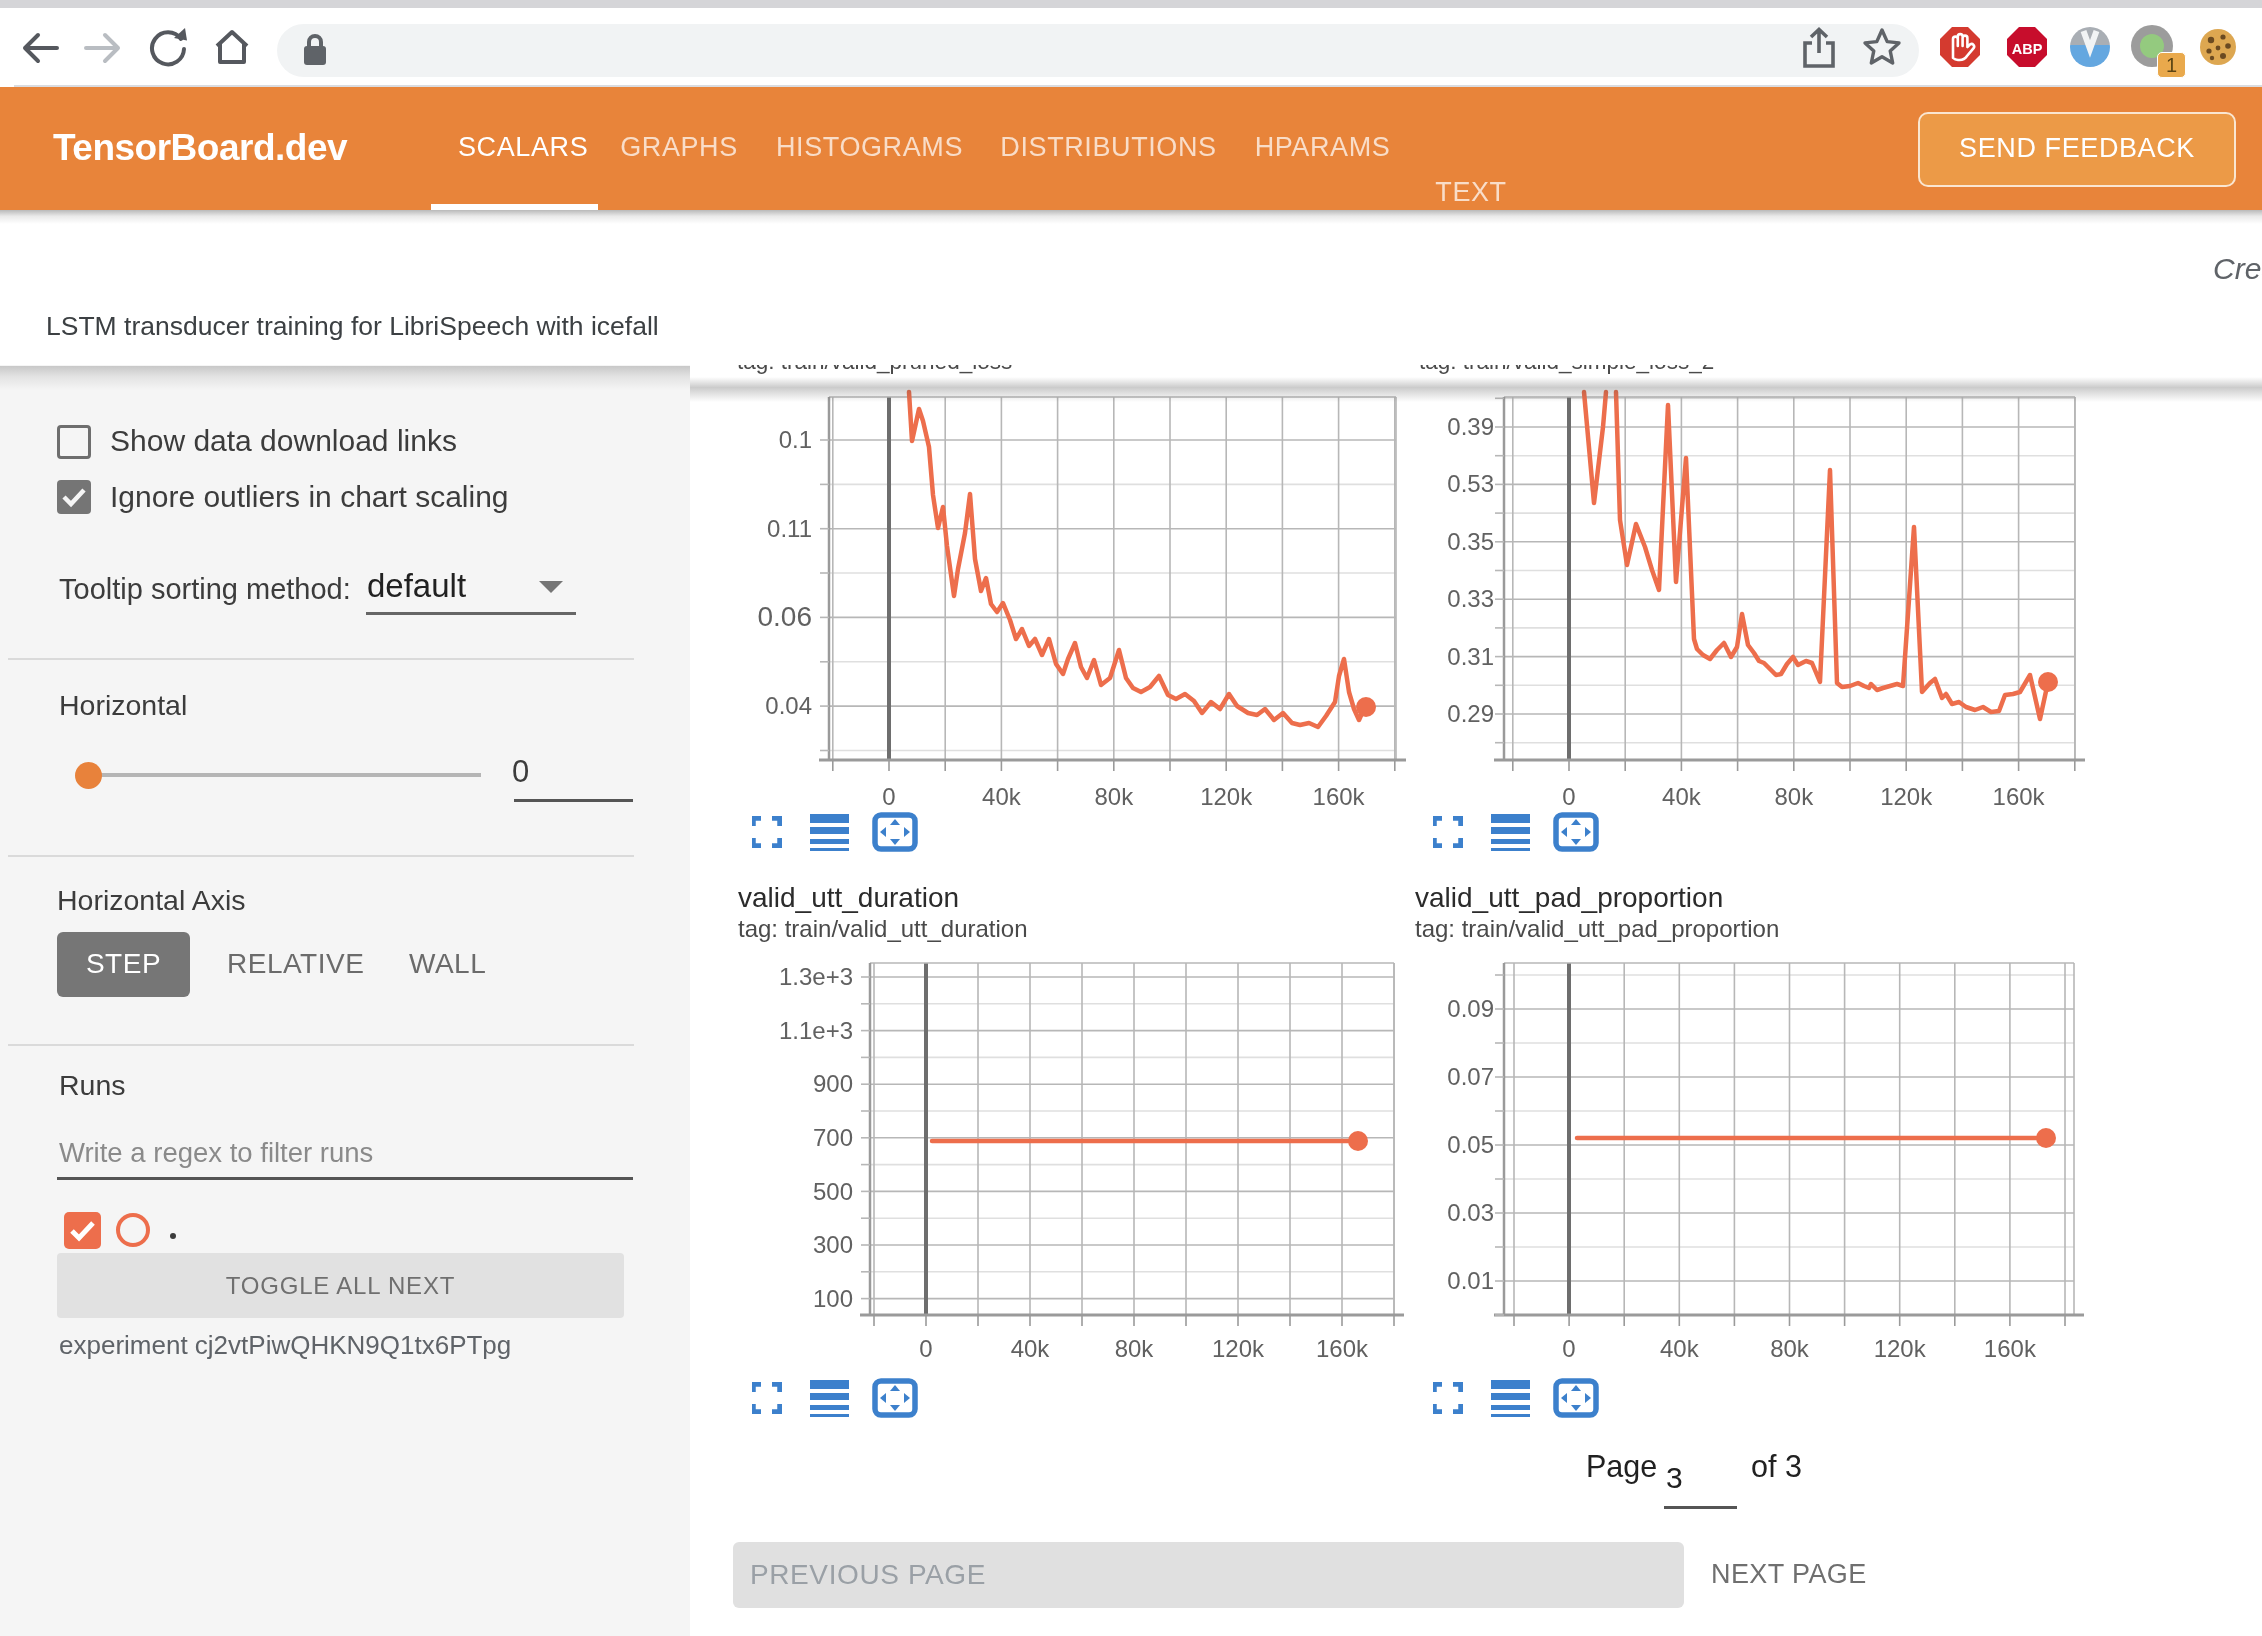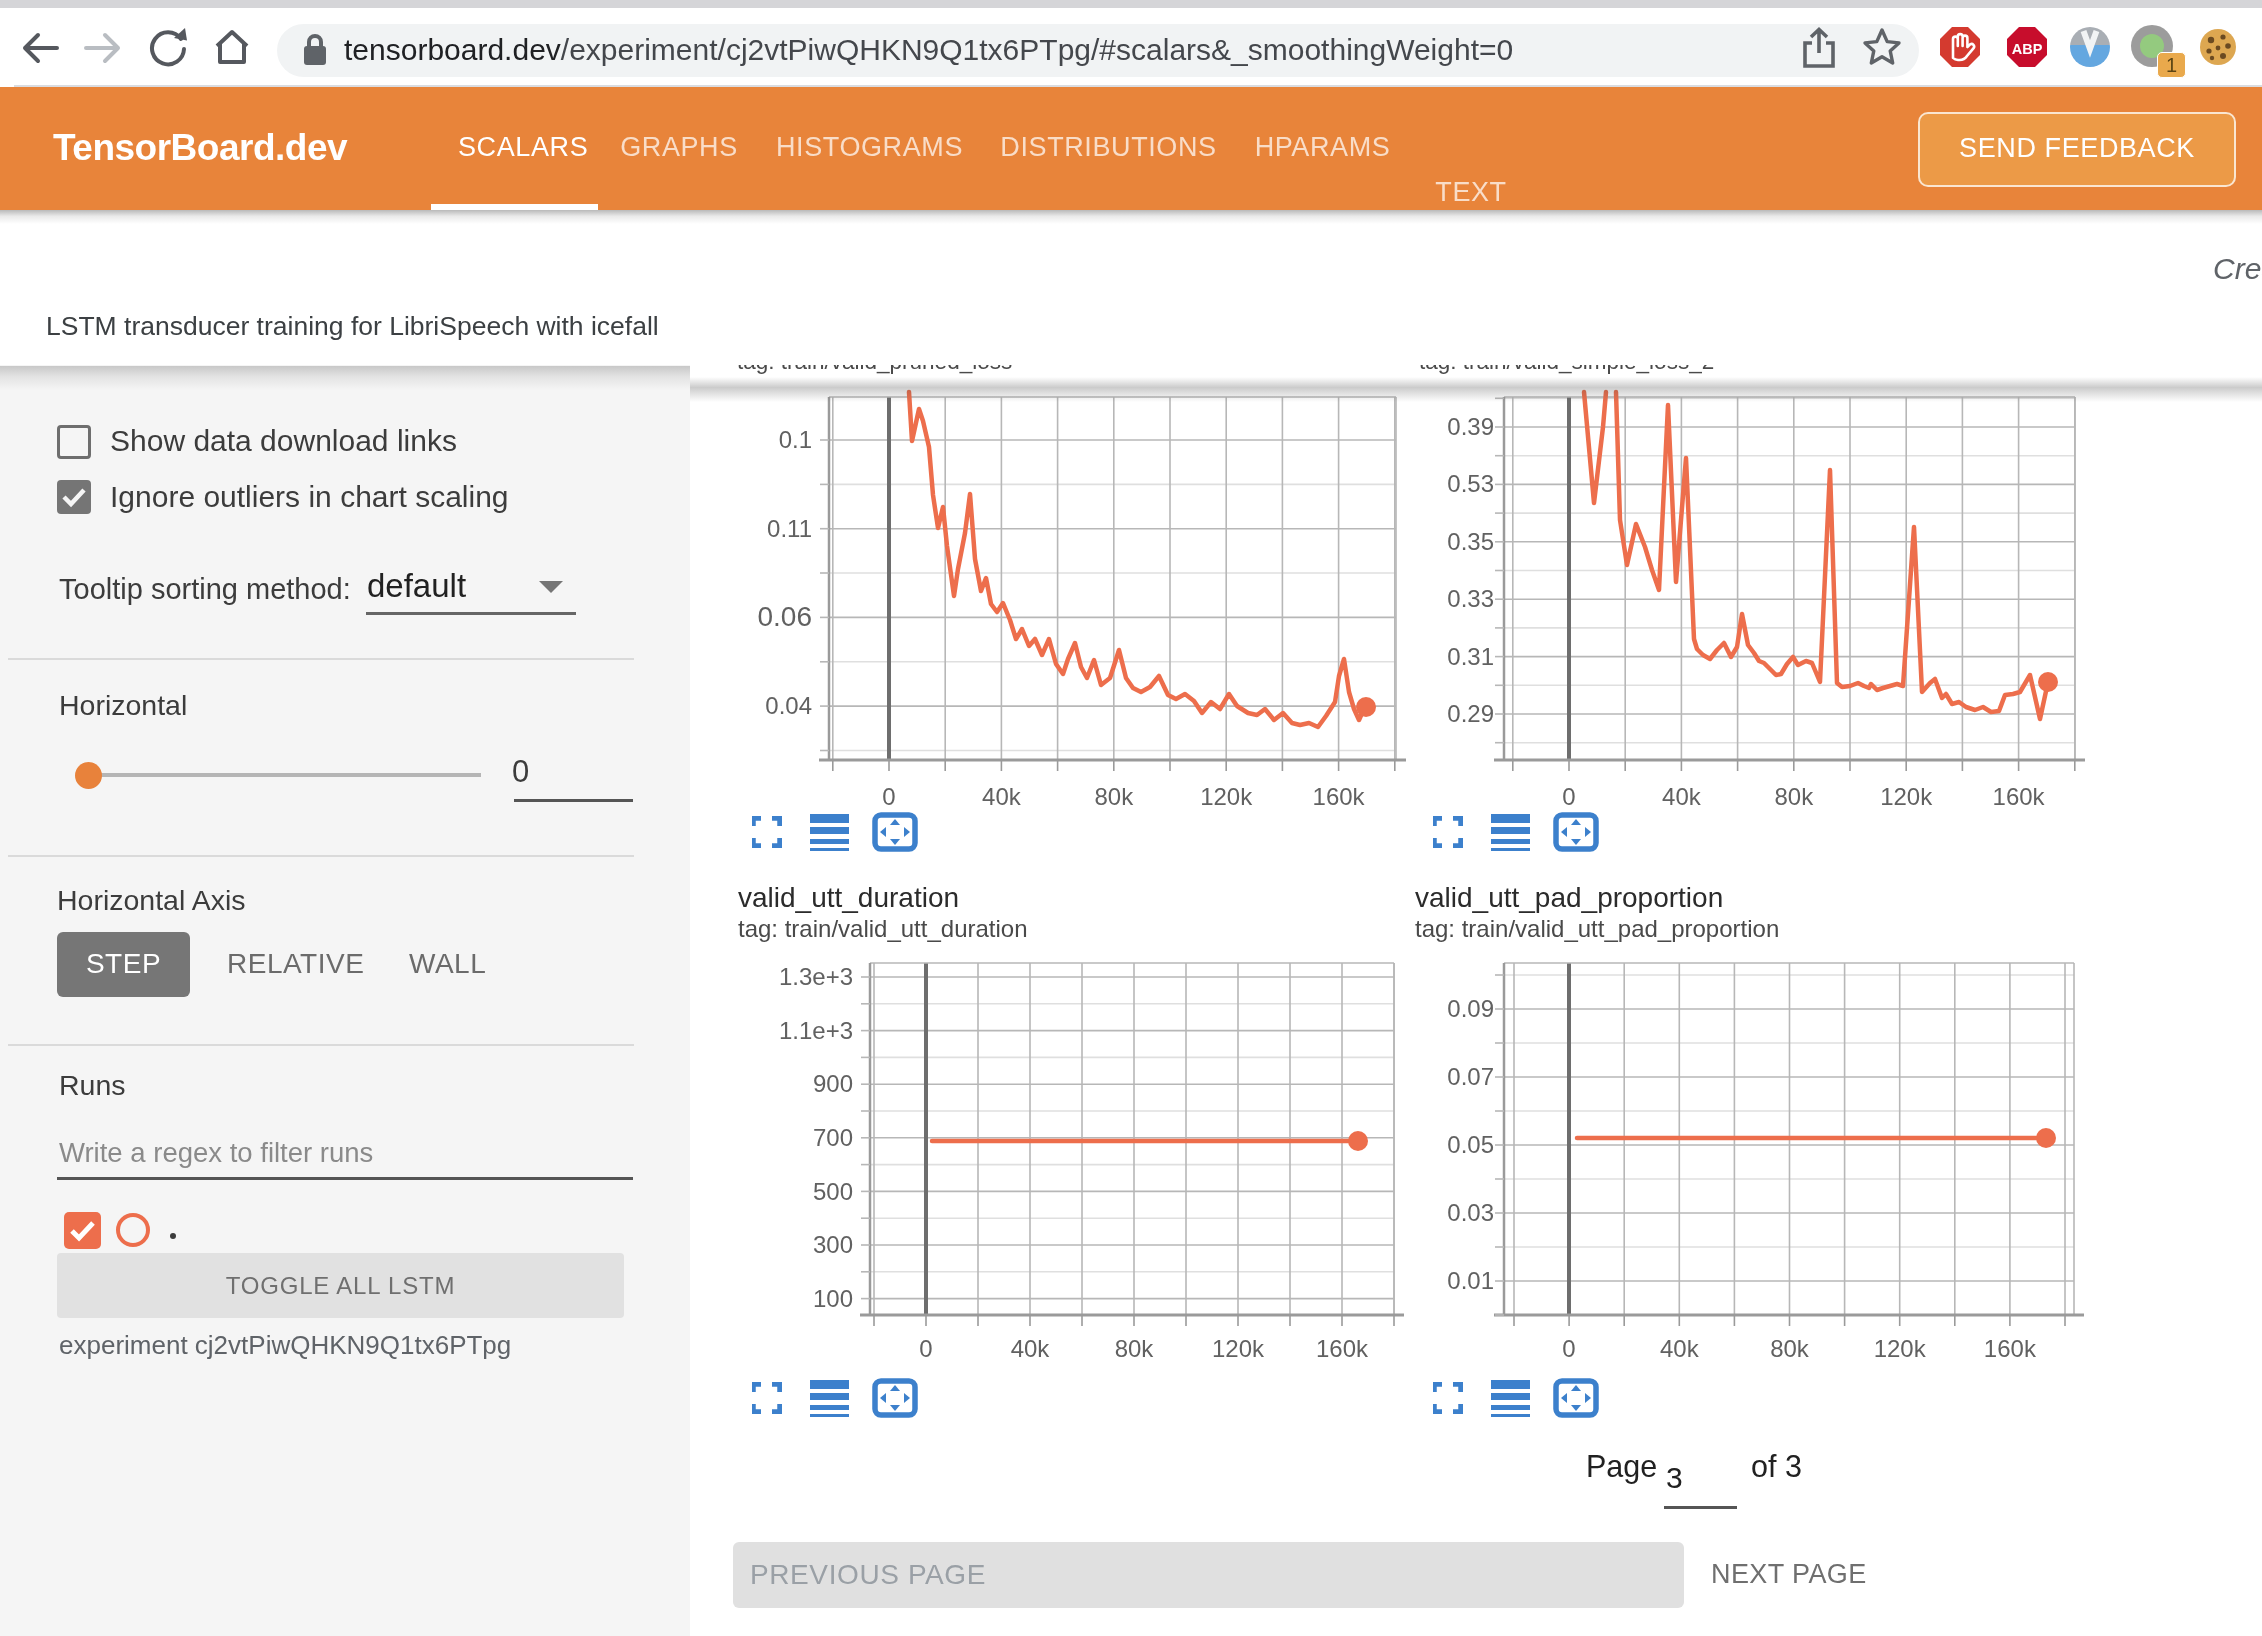--- a/index.html
+++ b/index.html
@@ -35,21 +35,21 @@
 <div style="position:absolute;left:59px;top:1068.3px;font-size:28.5px;line-height:35.3px;color:#3c3c3c;white-space:nowrap;">Runs</div>
 <div style="position:absolute;left:59px;top:1136px;font-size:27.5px;line-height:34.1px;color:#8a8a8a;white-space:nowrap;">Write a regex to filter runs</div>
 <div style="position:absolute;left:57px;top:1177px;width:576px;height:2.5px;background:#555"></div>
 <div style="position:absolute;left:64px;top:1212px;width:37px;height:37px;background:#ed6e4c;border-radius:5px"></div>
 <svg style="position:absolute;left:64px;top:1212px" width="37" height="37" viewBox="0 0 37 37">
       <polyline points="8,19 15,26 29,11" fill="none" stroke="#fff" stroke-width="5"></polyline>
     </svg>
 <div style="position:absolute;left:116px;top:1213px;width:34px;height:34px;border:4px solid #ed6e4c;border-radius:50%"></div>
 <div style="position:absolute;left:170px;top:1233px;width:6px;height:6px;border-radius:50%;background:#3c3c3c"></div>
 <div style="position:absolute;left:57px;top:1253px;width:567px;height:65px;background:#e1e1e1;border-radius:4px"></div>
-<div style="position:absolute;left:57px;top:1271.1px;font-size:24px;line-height:29.8px;color:#6f6f6f;white-space:nowrap;text-align:center;width:567px;letter-spacing:0.8px;">TOGGLE ALL LSTM</div>
+<div style="position:absolute;left:57px;top:1271.1px;font-size:24px;line-height:29.8px;color:#6f6f6f;white-space:nowrap;text-align:center;width:567px;letter-spacing:0.8px;">TOGGLE ALL NEXT</div>
 <div style="position:absolute;left:59px;top:1328.9px;font-size:26px;line-height:32.2px;color:#5f6368;white-space:nowrap;">experiment cj2vtPiwQHKN9Q1tx6PTpg</div>
 <div style="position:absolute;left:737px;top:348.1px;font-size:22.5px;line-height:27.9px;color:#4a4a4a;white-space:nowrap;">tag: train/valid_pruned_loss</div>
 <div style="position:absolute;left:1419px;top:348.1px;font-size:22.5px;line-height:27.9px;color:#4a4a4a;white-space:nowrap;">tag: train/valid_simple_loss_2</div>
 <svg style="position:absolute;left:819px;top:387px" width="597" height="393" viewBox="819 387 597 393">
       <line x1="829" y1="484.4" x2="1396" y2="484.4" stroke="#dfdfdf" stroke-width="1.6"></line>
       <line x1="829" y1="573" x2="1396" y2="573" stroke="#dfdfdf" stroke-width="1.6"></line>
       <line x1="829" y1="661.8" x2="1396" y2="661.8" stroke="#dfdfdf" stroke-width="1.6"></line>
       <line x1="829" y1="750.5" x2="1396" y2="750.5" stroke="#dfdfdf" stroke-width="1.6"></line>
       <line x1="832.8" y1="397" x2="832.8" y2="760" stroke="#b7b7b7" stroke-width="1.6"></line>
       <line x1="889" y1="397" x2="889" y2="760" stroke="#b7b7b7" stroke-width="1.6"></line>
@@ -401,21 +401,20 @@
 <polygon points="26,11 39,13.5 37,1" fill="#55585e"></polygon>
     </svg>
 <svg style="position:absolute;left:211px;top:26px" width="42" height="42" viewBox="0 0 42 42">
 <path d="M6 20 L21 6 L36 20 M9 17.5 V36 H33 V17.5" fill="none" stroke="#55585e" stroke-width="4" stroke-linejoin="round"></path>
     </svg>
 <div style="position:absolute;left:277px;top:24px;width:1642px;height:53px;background:#f1f3f4;border-radius:27px"></div>
 <svg style="position:absolute;left:302px;top:33px" width="26" height="34" viewBox="0 0 26 34">
 <rect x="2" y="13" width="22" height="19" rx="3" fill="#5f6368"></rect>
 <path d="M7 13 V9 a6 6 0 0 1 12 0 V13" fill="none" stroke="#5f6368" stroke-width="4"></path>
     </svg>
-<div style="position:absolute;left:344px;top:31px;font-size:30px;line-height:38px;color:#202124;white-space:nowrap">tensorboard.dev<span style="color:#44474c">/experiment/cj2vtPiwQHKN9Q1tx6PTpg/#scalars&amp;_smoothingWeight=0</span></div>
 <svg style="position:absolute;left:1800px;top:27px" width="38" height="42" viewBox="0 0 38 42">
 <path d="M19 3 V26 M11 10 L19 2.5 L27 10" fill="none" stroke="#5f6368" stroke-width="3.6"></path>
 <path d="M12 16 H5 V39 H33 V16 H26" fill="none" stroke="#5f6368" stroke-width="3.6"></path>
     </svg>
 <svg style="position:absolute;left:1862px;top:27px" width="40" height="40" viewBox="0 0 40 40">
 <path d="M20 3 L25.2 14.6 L37 15.9 L28.2 23.9 L30.7 36 L20 29.8 L9.3 36 L11.8 23.9 L3 15.9 L14.8 14.6 Z" fill="none" stroke="#5f6368" stroke-width="3.4" stroke-linejoin="round"></path>
     </svg>
 <svg style="position:absolute;left:1939px;top:26px" width="42" height="42" viewBox="0 0 42 42">
 <polygon points="13,1 29,1 41,13 41,29 29,41 13,41 1,29 1,13" fill="#d43a2f"></polygon>
 <path d="M14 23 V13 a2.4 2.4 0 0 1 4.8 0 M18.8 20 V10.5 a2.4 2.4 0 0 1 4.8 0 M23.6 20 V12 a2.4 2.4 0 0 1 4.8 0 V21 M28.4 21 l2.8 -2.6 a2.6 2.6 0 0 1 3.4 3.8 L28 30 a9 9 0 0 1 -7.4 4 H19 a7.6 7.6 0 0 1 -5 -2.2 V23" fill="none" stroke="#fff" stroke-width="2.6" stroke-linecap="round"></path>

